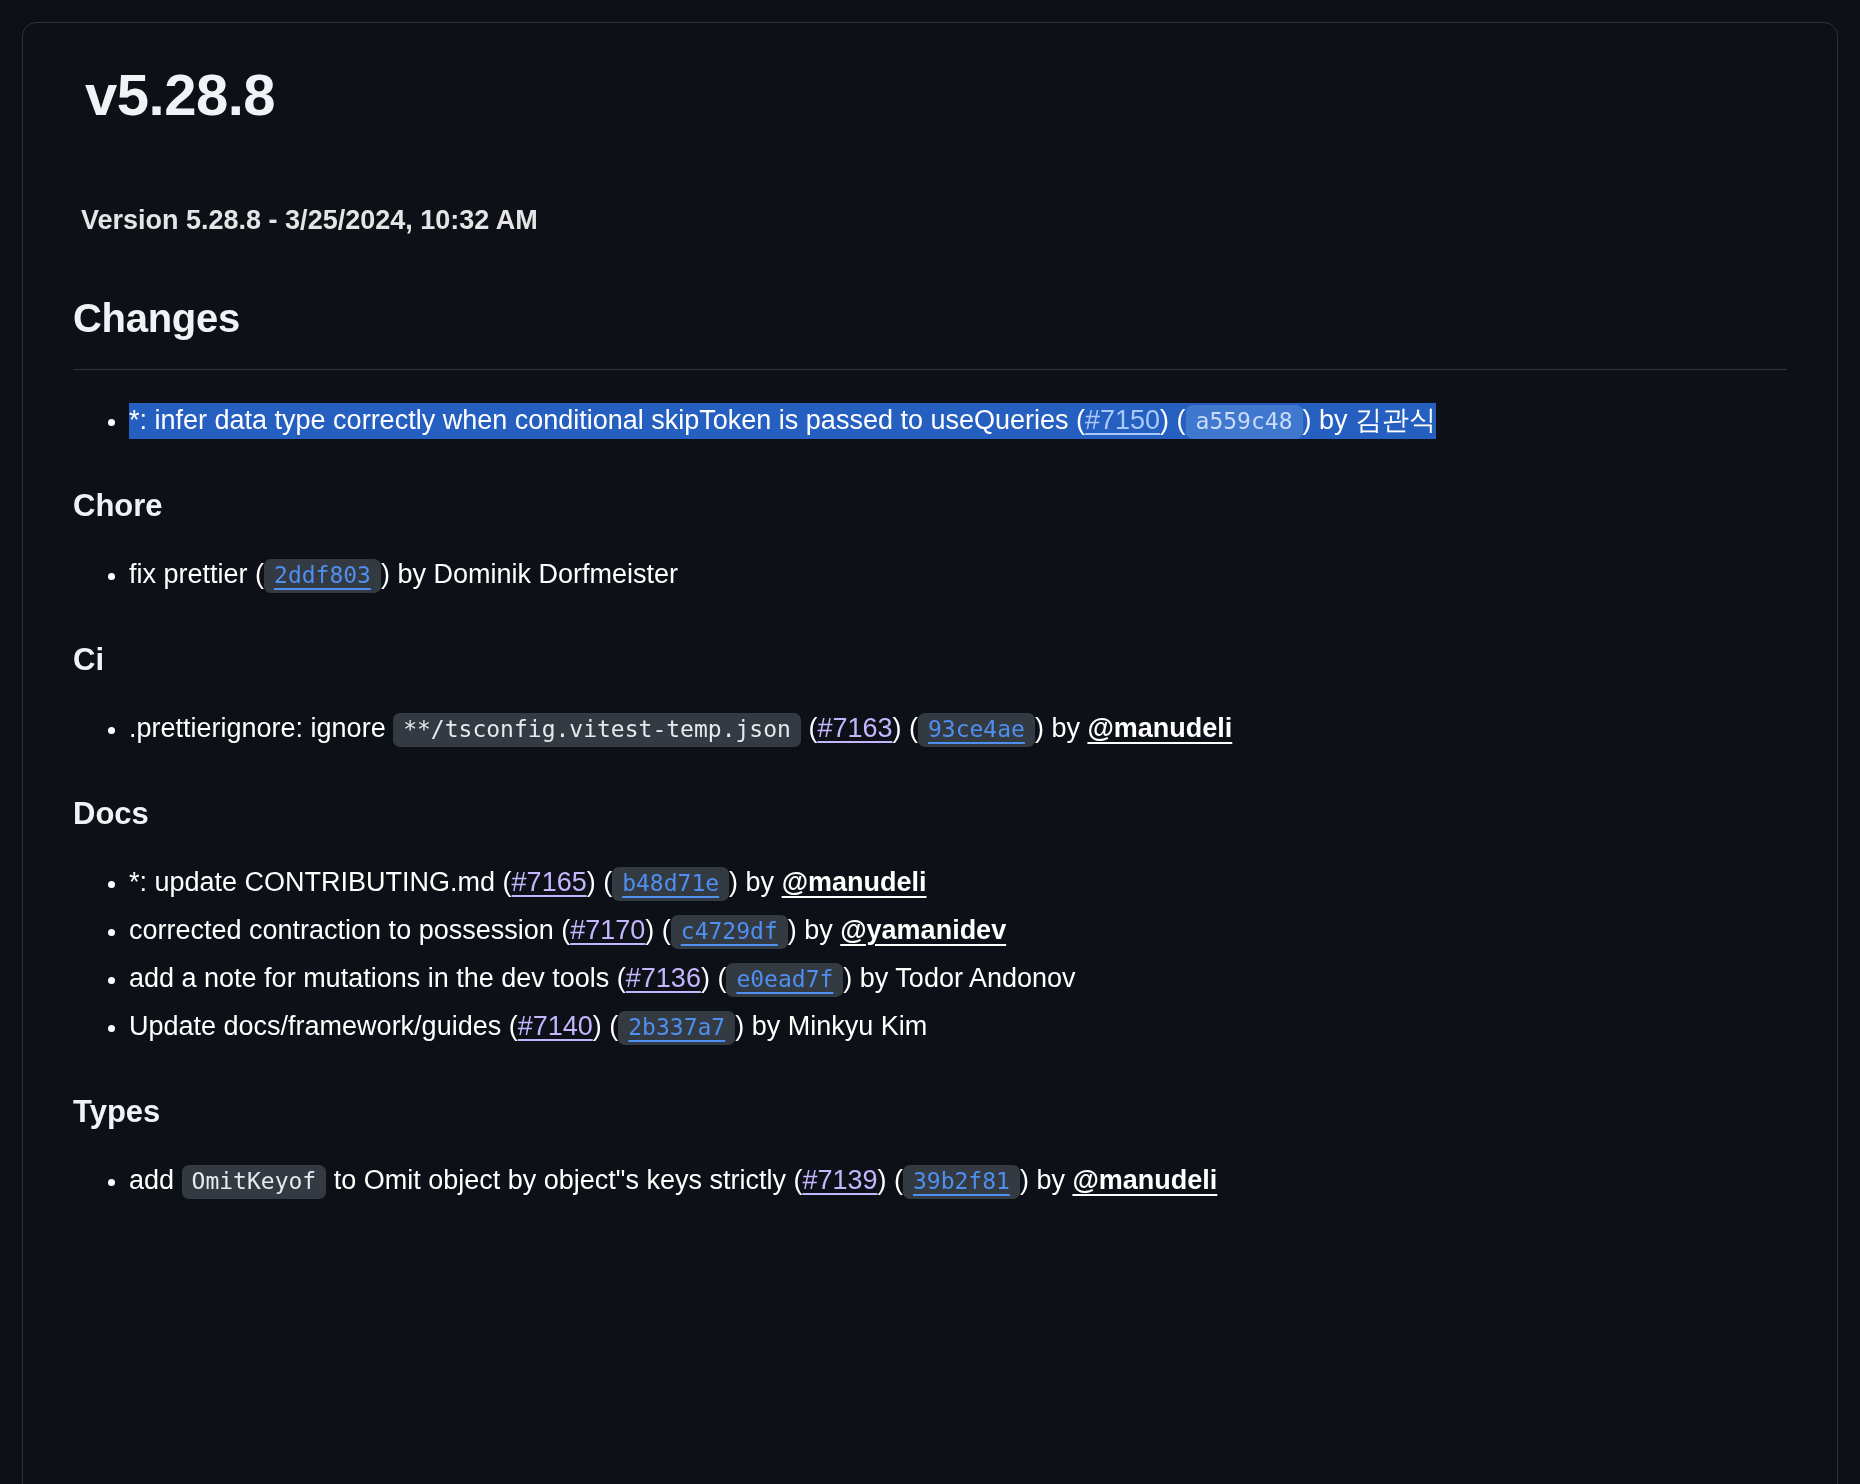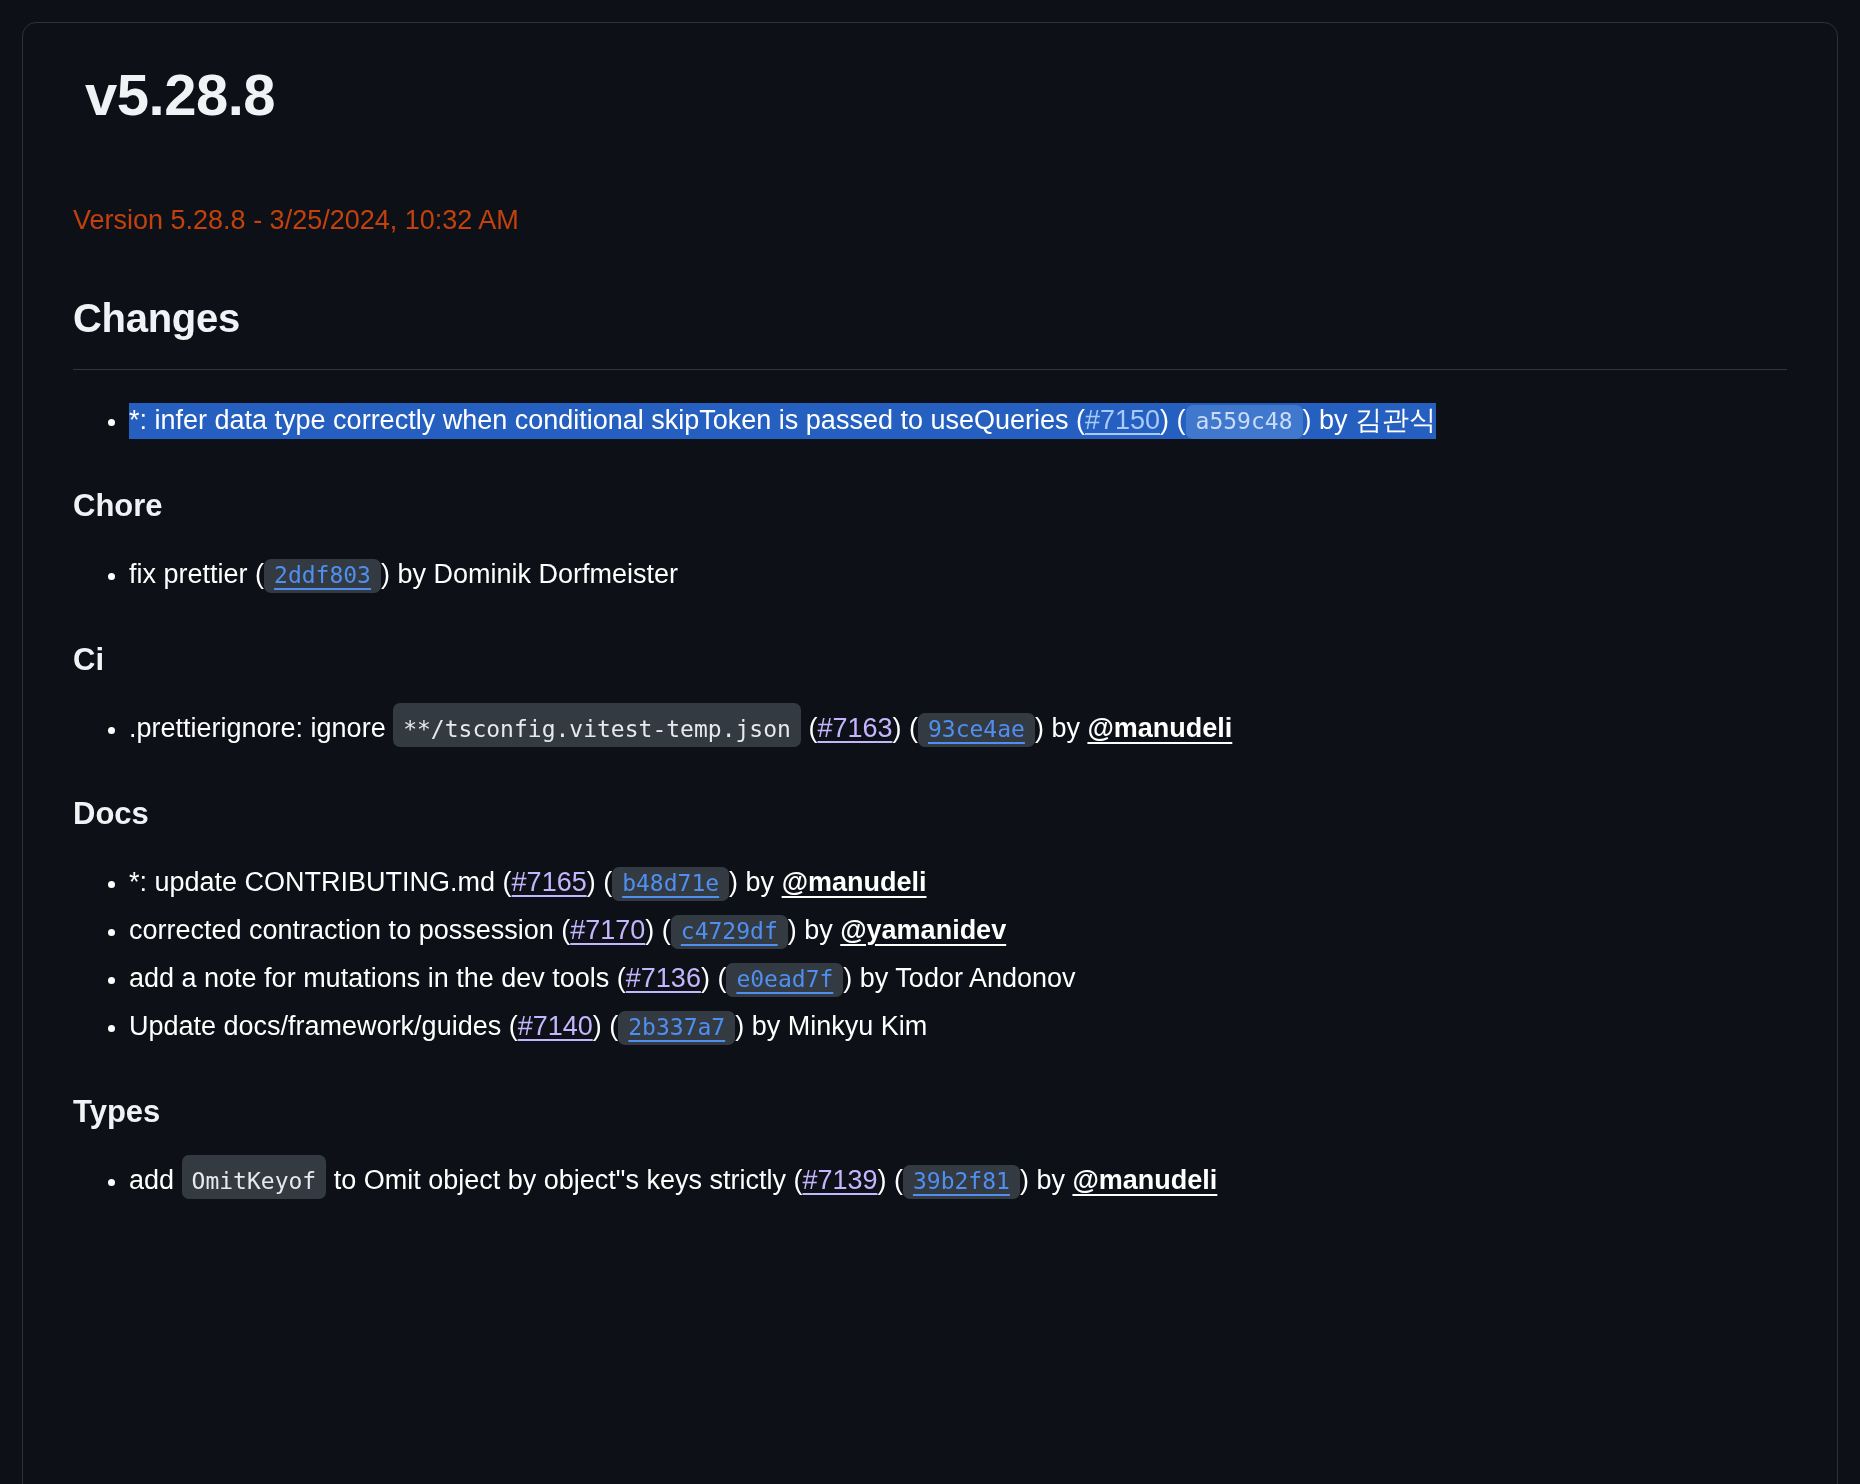--- a/index.html
+++ b/index.html
@@ -37,23 +37,23 @@
     font-size: 58px;
     line-height: 1.1;
     font-weight: 700;
     color: #f0f2f5;
     margin: 0 0 0 12px;
     letter-spacing: -0.5px;
   }
 
   p.version-line {
     font-size: 27px;
-    color: #c2410c;
-    margin: 78px 0 0 0;
-    font-weight: 400;
+    color: #e5e5e5;
+    margin: 78px 0 0 8px;
+    font-weight: 700;
   }
 
   h2.changes-heading {
     font-size: 40px;
     font-weight: 700;
     color: #f0f2f5;
     margin: 60px 0 0 0;
     letter-spacing: -0.3px;
   }
 
@@ -92,21 +92,21 @@
 
   a.pr-link {
     color: #c4b5fd;
     text-decoration: underline;
     text-underline-offset: 4px;
   }
 
   code.inline-code {
     background: #343a42;
     border-radius: 7px;
-    padding: 13px 10px 5px 10px;
+    padding: 3px 10px 5px 10px;
     font-family: "DejaVu Sans Mono", monospace;
     font-size: 23px;
     color: #e6e9ee;
   }
 
   code.hash-code {
     background: #343a42;
     border-radius: 7px;
     padding: 3px 10px 5px 10px;
     font-family: "DejaVu Sans Mono", monospace;

